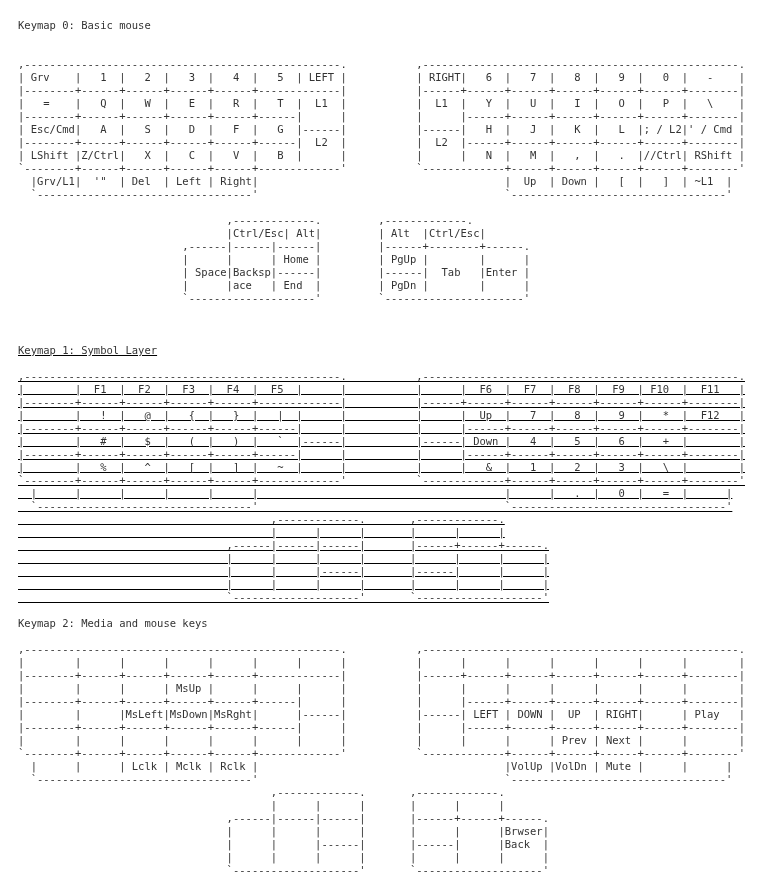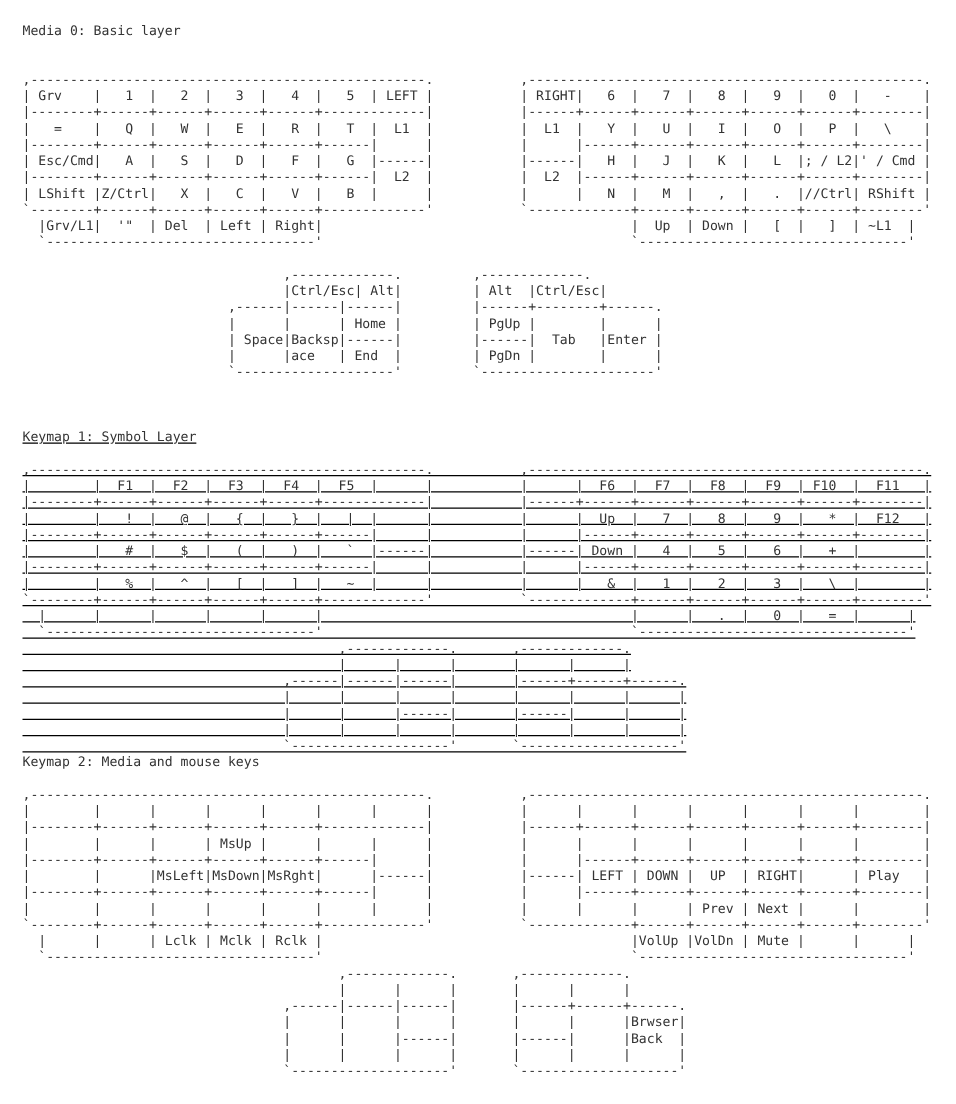--- a/index.html
+++ b/index.html
@@ -20,30 +20,30 @@
     font-family: "DejaVu Sans Mono", "Liberation Mono", monospace;
     font-size: 10.5px;
     line-height: 13px;
     color: #333333;
     white-space: pre;
   }
   .sec-0 .title { margin-top: 0; }
   .sec-0 .art   { margin-top: 26px; }
   .sec-1        { margin-top: 39px; text-decoration: underline; }
   .sec-1 .art   { margin-top: 13px; }
-  .sec-2        { margin-top: 0; }
+  .sec-2        { margin-top: 13px; }
   .sec-2 .art   { margin-top: 13px; }
 </style>
 </head>
 <body>
 
 <div class="doc">
 
   <section class="sec-0">
-    <pre class="title">Media 0: Basic layer</pre>
+    <pre class="title">Keymap 0: Basic mouse</pre>
     <pre class="art">,--------------------------------------------------.           ,--------------------------------------------------.
 | Grv    |   1  |   2  |   3  |   4  |   5  | LEFT |           | RIGHT|   6  |   7  |   8  |   9  |   0  |   -    |
 |--------+------+------+------+------+-------------|           |------+------+------+------+------+------+--------|
 |   =    |   Q  |   W  |   E  |   R  |   T  |  L1  |           |  L1  |   Y  |   U  |   I  |   O  |   P  |   \    |
 |--------+------+------+------+------+------|      |           |      |------+------+------+------+------+--------|
 | Esc/Cmd|   A  |   S  |   D  |   F  |   G  |------|           |------|   H  |   J  |   K  |   L  |; / L2|' / Cmd |
 |--------+------+------+------+------+------|  L2  |           |  L2  |------+------+------+------+------+--------|
 | LShift |Z/Ctrl|   X  |   C  |   V  |   B  |      |           |      |   N  |   M  |   ,  |   .  |//Ctrl| RShift |
 `--------+------+------+------+------+-------------'           `-------------+------+------+------+------+--------'
   |Grv/L1|  '"  | Del  | Left | Right|                                       |  Up  | Down |   [  |   ]  | ~L1  |

